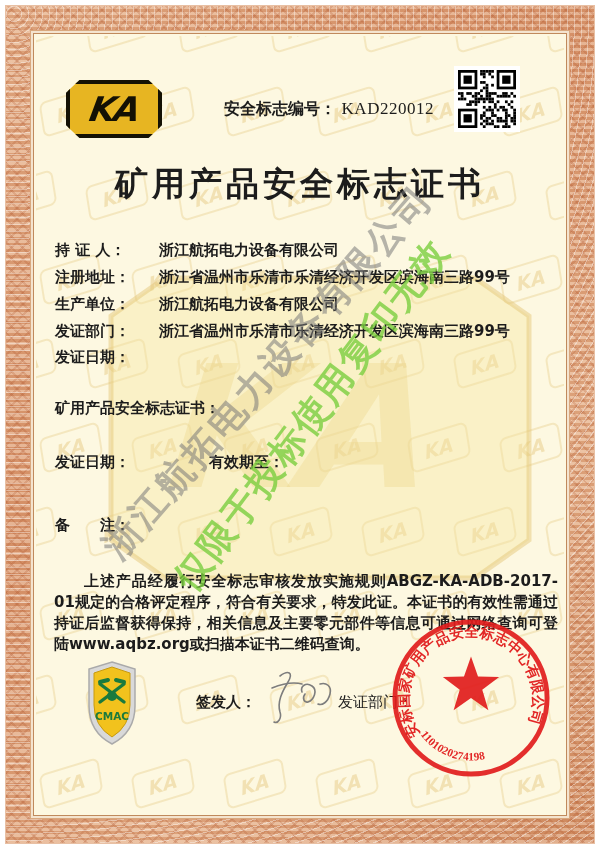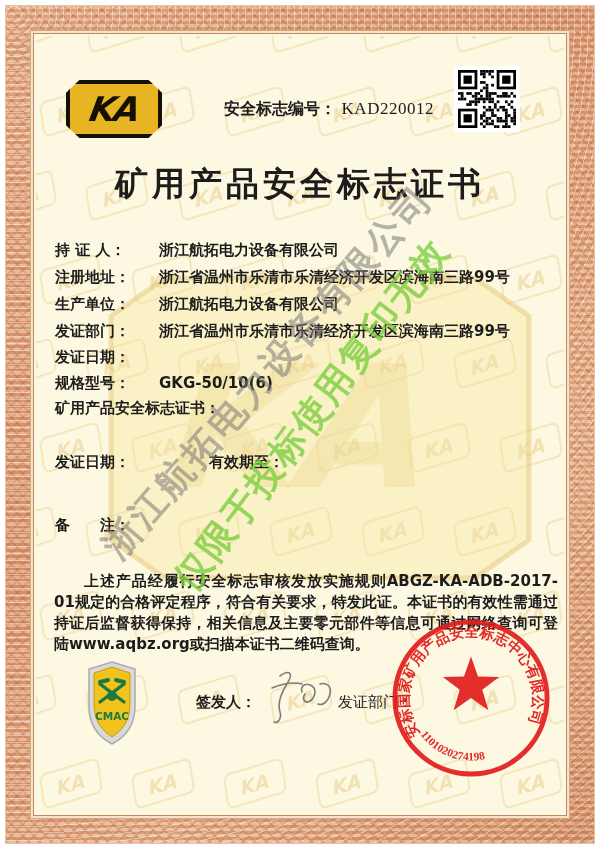--- a/index.html
+++ b/index.html
@@ -296,24 +296,20 @@
       <span class="lbl lblw">生产单位：</span>
       <span class="val">浙江航拓电力设备有限公司</span>
     </div>
     <div class="abs row r4">
       <span class="lbl lblw">发证部门：</span>
       <span class="val">浙江省温州市乐清市乐清经济开发区滨海南三路99号</span>
     </div>
     <div class="abs row r5">
       <span class="lbl lblw">发证日期：</span>
     </div>
-    <div class="abs row r6">
-      <span class="lbl lblw">规格型号：</span>
-      <span class="val">GKG-50/10(6)</span>
-    </div>
     <div class="abs row r7">
       <span class="lbl">矿用产品安全标志证书：</span>
     </div>
 
     <div class="abs row r9">
       <span class="lbl lblw">发证日期：</span>
       <span class="pair2">
         <span class="lbl">有效期至：</span>
       </span>
     </div>

